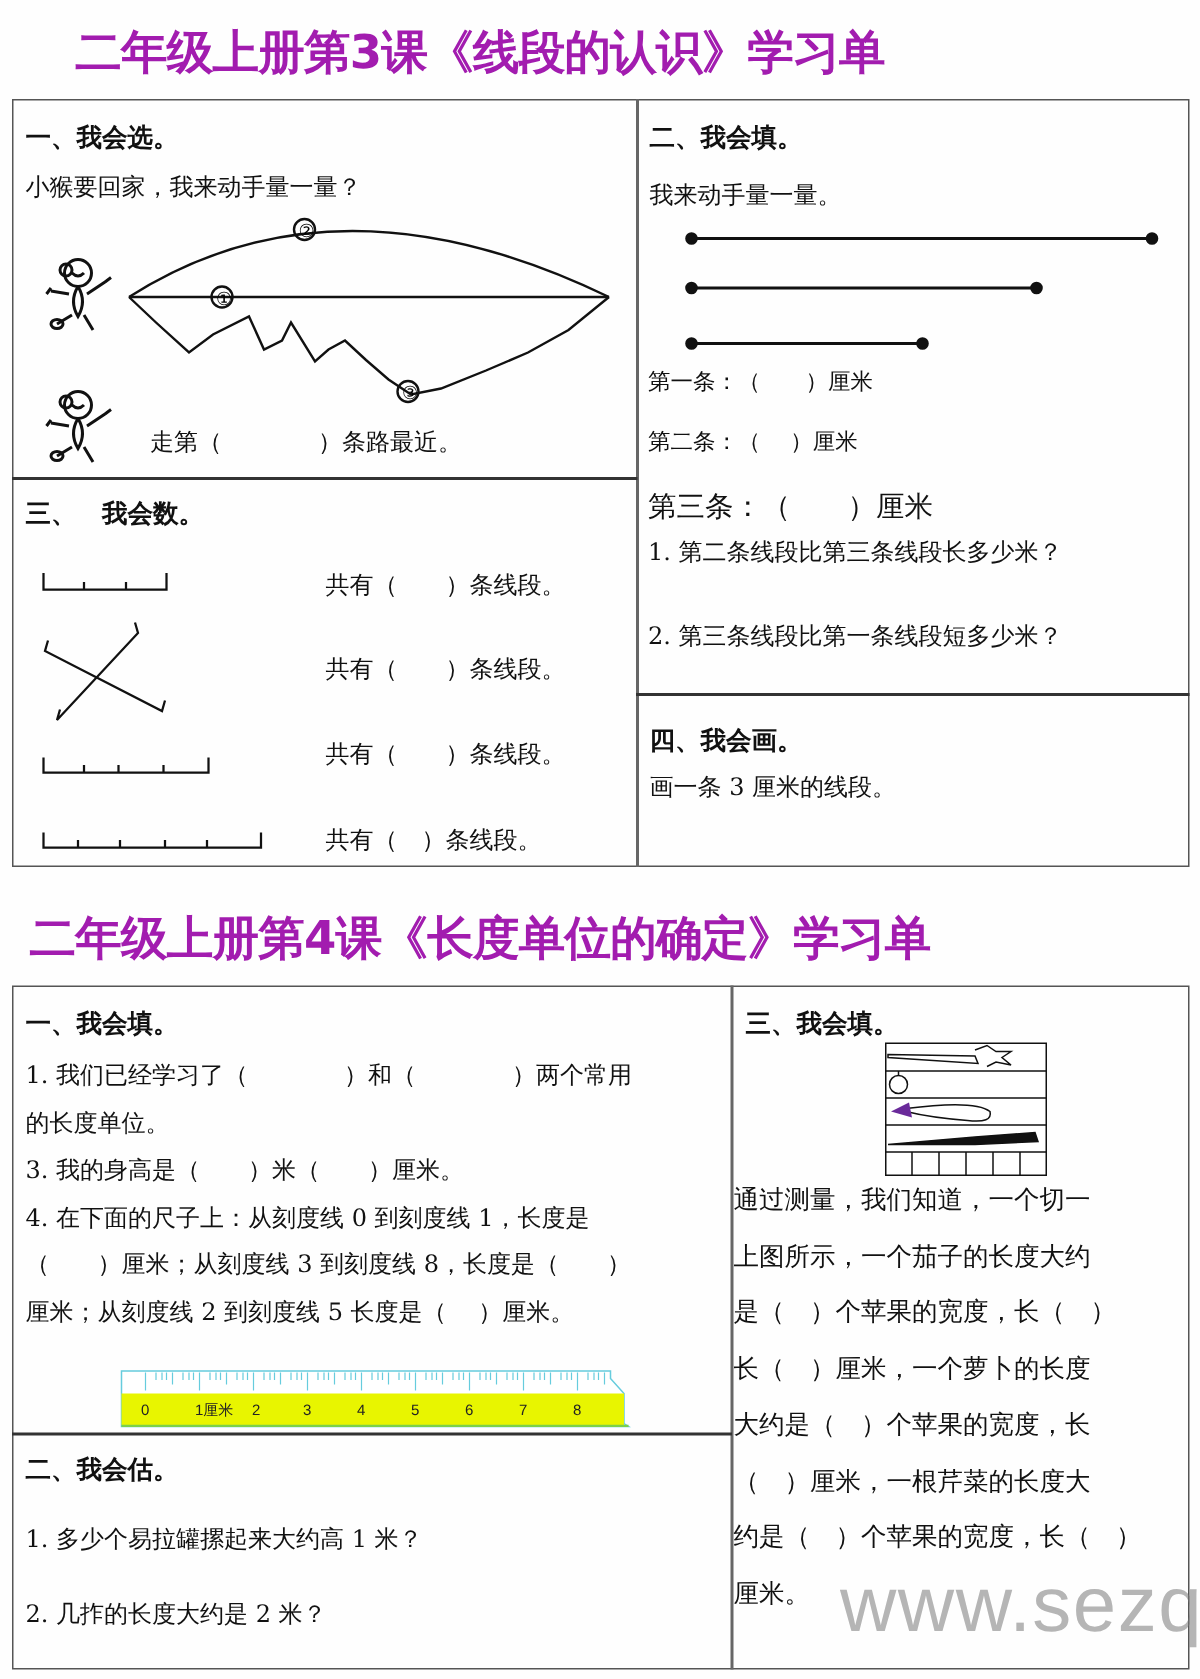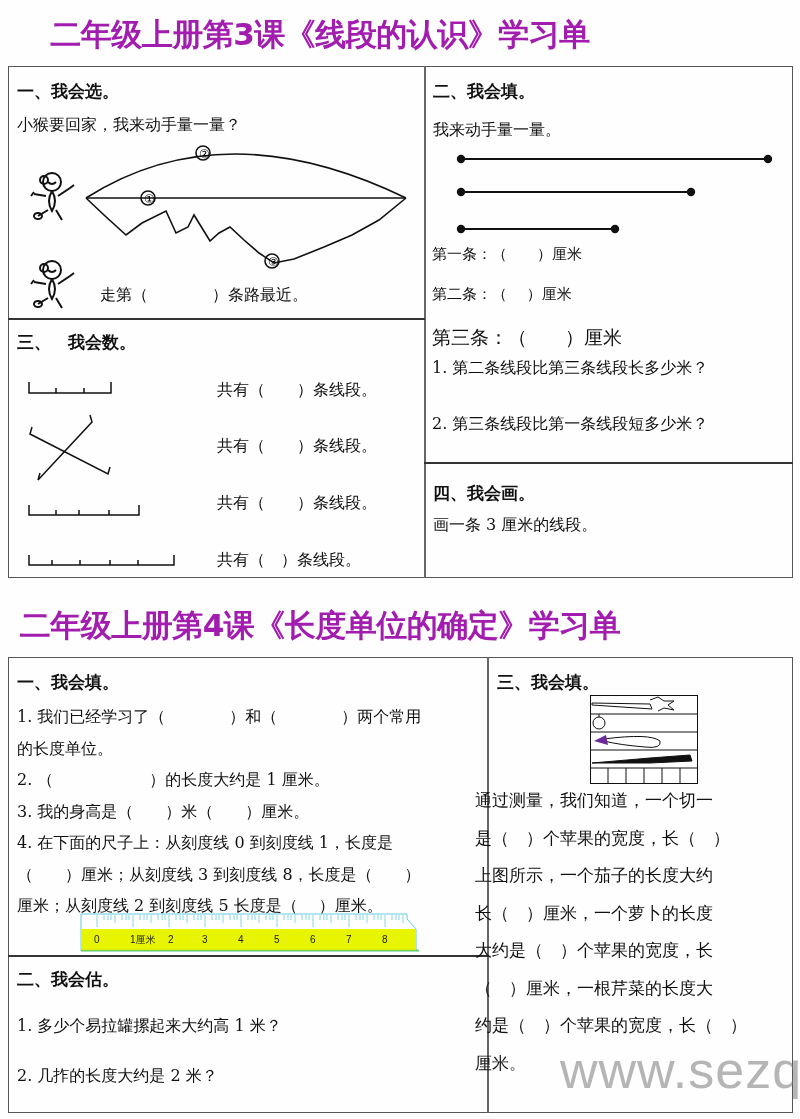--- a/index.html
+++ b/index.html
@@ -116,21 +116,20 @@
 <div class="title" style="top:605px;">二年级上册第4课《长度单位的确定》学习单</div>
 
 <div class="box" style="left:8px; top:657px; width:785px; height:456px;"></div>
 <div class="vline" style="left:487px; top:657px; height:456px;"></div>
 <div class="hline" style="left:8px; top:955px; width:480px;"></div>
 
 <div class="h" style="left:17px; top:671px;">一、我会填。</div>
 <div class="para" style="left:17px; top:701px; width:465px;">
   <div>1. 我们已经学习了（　　　　）和（　　　　）两个常用</div>
   <div>的长度单位。</div>
-  <div>2. （　　　　　　）的长度大约是 1 厘米。</div>
   <div>3. 我的身高是（　　）米（　　）厘米。</div>
   <div>4. 在下面的尺子上：从刻度线 0 到刻度线 1，长度是</div>
   <div>（　　）厘米；从刻度线 3 到刻度线 8，长度是（　　）</div>
   <div>厘米；从刻度线 2 到刻度线 5 长度是（　 ）厘米。</div>
 </div>
 
 <svg style="left:80px; top:913px;" width="350" height="40" viewBox="0 0 350 40">
   <path d="M1 1 H327 L327 6 L336 16 L336 36 L339 38 H1 Z" fill="#ffffff" stroke="#66ccdd" stroke-width="1"></path>
   <rect x="1" y="16" width="335" height="21" fill="#e8f500"></rect>
   <line x1="1" y1="37.5" x2="339" y2="37.5" stroke="#7bd14a" stroke-width="1.5"></line>
@@ -171,24 +170,24 @@
       <line x1="90" y1="73" x2="90" y2="89"></line>
     <path d="M2 8 L60 9 L62 14 L2 10 Z"></path>
       <path d="M60 5 l8 -3 l6 4 l10 0 l-6 4 l6 5 l-10 -2 l-6 3"></path>
     <circle cx="9" cy="28" r="6"></circle>
       <path d="M9 22 v-3"></path>
     <path d="M14 44 Q 60 38 70 46 Q 72 54 55 52 Q 30 50 14 46"></path>
     <path d="M2 68 L60 63 L100 60 L102 66 L60 68 Z" fill="#111"></path>
   </g>
   <path d="M4 46 l12 -6 l2 10 z" fill="#6a2a9a"></path>
 </svg>
-<div class="para2" style="left:475px; top:782px; width:290px;">
+<div class="para2" style="left:489px; top:782px; width:290px;">
   <div>通过测量，我们知道，一个切一</div>
+  <div>上图所示，一个茄子的长度大约</div>
   <div>是（　）个苹果的宽度，长（　）</div>
-  <div>上图所示，一个茄子的长度大约</div>
   <div>长（　）厘米，一个萝卜的长度</div>
   <div>大约是（　）个苹果的宽度，长</div>
   <div>（　）厘米，一根芹菜的长度大</div>
   <div>约是（　）个苹果的宽度，长（　）</div>
   <div>厘米。</div>
 </div>
 
 <div class="watermark">www.sezq.com</div>
 
 </body></html>

